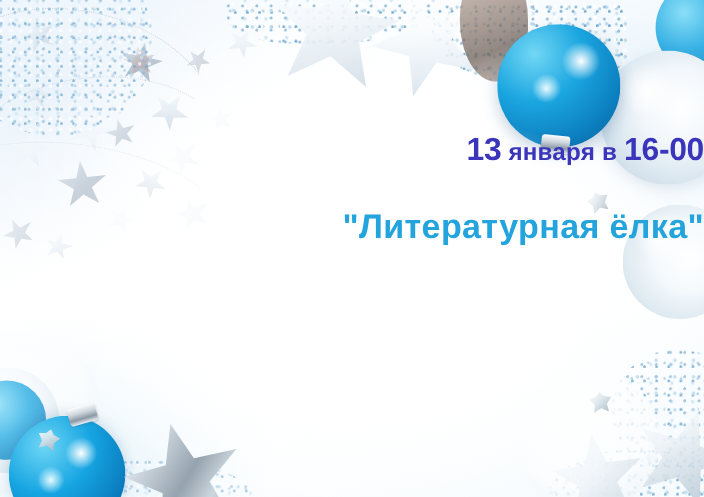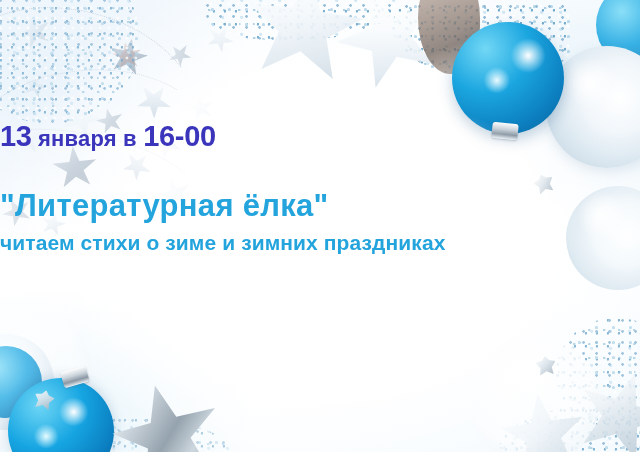--- a/index.html
+++ b/index.html
@@ -220,21 +220,21 @@
     position: absolute;
     left: 60px; top: 96px; width: 520px; height: 250px;
     background: radial-gradient(ellipse 260px 130px at 50% 50%, rgba(255,255,255,0.96) 0%, rgba(255,255,255,0.85) 50%, rgba(255,255,255,0) 100%);
     pointer-events: none;
   }
 
   
   .text-layer {
     position: absolute;
     inset: 0;
-    text-align: left;
+    text-align: right;
   }
   .line-date {
     position: absolute;
     left: 0; right: 0; top: 120px;
     color: #3a35bb;
     font-weight: bold;
     font-size: 22px;
     letter-spacing: .2px;
     white-space: nowrap;
   }
@@ -342,18 +342,17 @@
   <div class="center-clear"></div>
 
   <div class="text-layer">
 
     <div class="line-date">
       <span class="big">13</span><span> января в </span><span class="big">16-00</span>
     </div>
 
     <div class="line-title">"Литературная ёлка"</div>
 
-    <div class="line-subtitle">читаем стихи о зиме и зимних праздниках</div>
 
 
   </div>
 
 </div>
 
 </body></html>

